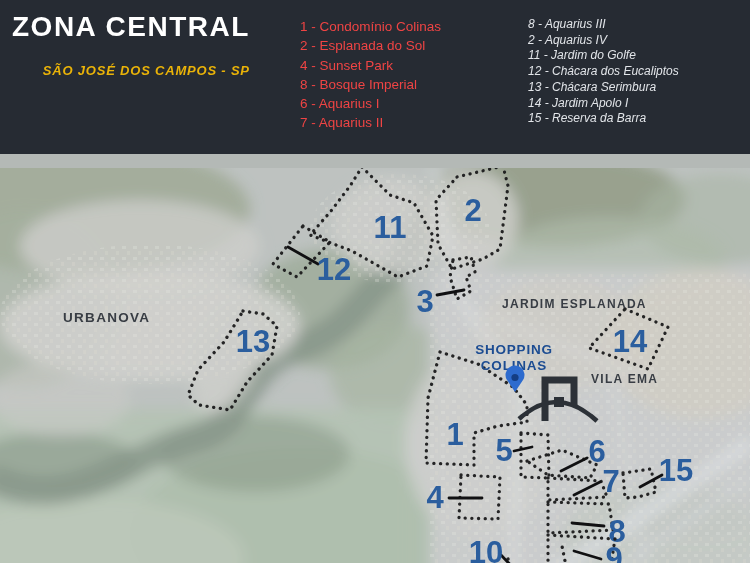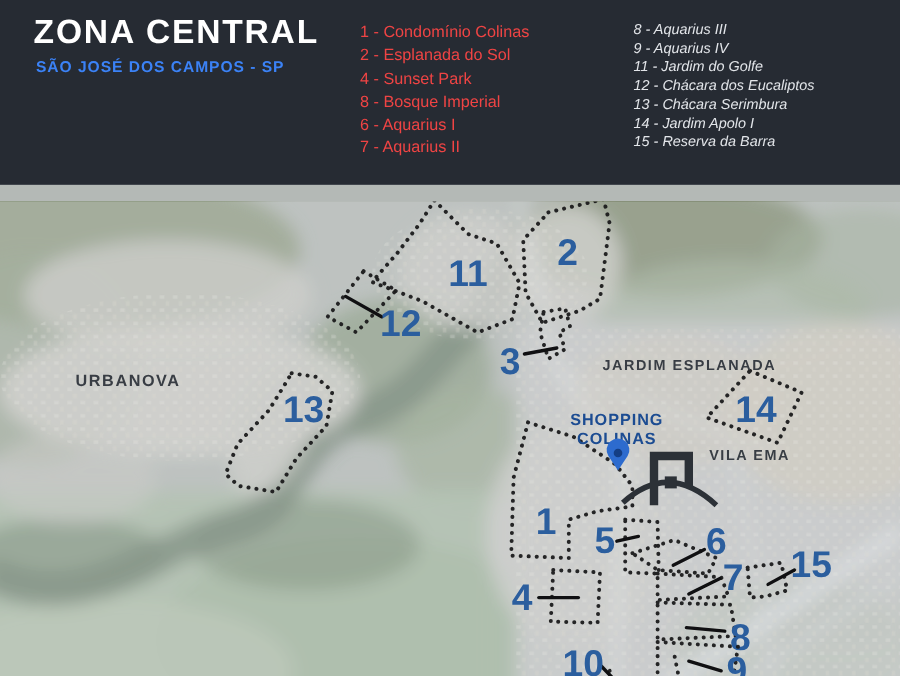--- a/index.html
+++ b/index.html
@@ -1,22 +1,22 @@
 <!DOCTYPE html>
 <html><head>
 <meta charset="utf-8">
 <style>
   html,body{margin:0;padding:0;background:#1e2228;}
   #stage{position:relative;width:750px;height:563px;overflow:hidden;
          font-family:"Liberation Sans","DejaVu Sans",sans-serif;background:#b4b9b6;}
   
   .header{position:absolute;left:0;top:0;width:750px;height:154px;background:#262b33;z-index:5;}
-  .title-block{position:absolute;left:28px;top:12px;}
+  .title-block{position:absolute;left:12px;top:12px;text-align:right;}
   .title{color:#ffffff;font-size:28px;font-weight:bold;letter-spacing:1.5px;line-height:1.1;}
-  .subtitle{color:#3b82f6;font-size:13px;font-weight:bold;letter-spacing:.8px;margin-top:5px;margin-left:2px;}
+  .subtitle{color:#eab308;font-size:13px;font-weight:bold;letter-spacing:.8px;margin-top:20px;margin-left:2px;font-style:italic;}
   ul.legend{list-style:none;margin:0;padding:0;position:absolute;}
   .legend-1{left:300px;top:17px;}
   .legend-1 li{color:#ef4444;font-size:13.5px;line-height:19.3px;font-weight:500;}
   .legend-2{left:528px;top:17px;font-style:italic;}
   .legend-2 li{color:#e2e5e9;font-size:12px;line-height:15.7px;}
   
   .map{position:absolute;left:0;top:168px;width:750px;height:409px;}
   svg text{user-select:none;}
   .region-num{fill:#2b5e9e;font-size:31px;font-weight:bold;text-anchor:middle;}
   .area-label{fill:#383d44;font-weight:bold;letter-spacing:1.3px;}
@@ -38,21 +38,21 @@
     <ul class="legend legend-1">
       <li>1 - Condomínio Colinas</li>
       <li>2 - Esplanada do Sol</li>
       <li>4 - Sunset Park</li>
       <li>8 - Bosque Imperial</li>
       <li>6 - Aquarius I</li>
       <li>7 - Aquarius II</li>
     </ul>
     <ul class="legend legend-2">
       <li>8 - Aquarius III</li>
-      <li>9 - Aquarius IV</li>
+      <li>2 - Aquarius IV</li>
       <li>11 - Jardim do Golfe</li>
       <li>12 - Chácara dos Eucaliptos</li>
       <li>13 - Chácara Serimbura</li>
       <li>14 - Jardim Apolo I</li>
       <li>15 - Reserva da Barra</li>
     </ul>
   </div>
 
   <div class="map">
   <svg width="750" height="409" viewBox="0 154 750 409" xmlns="http://www.w3.org/2000/svg">

